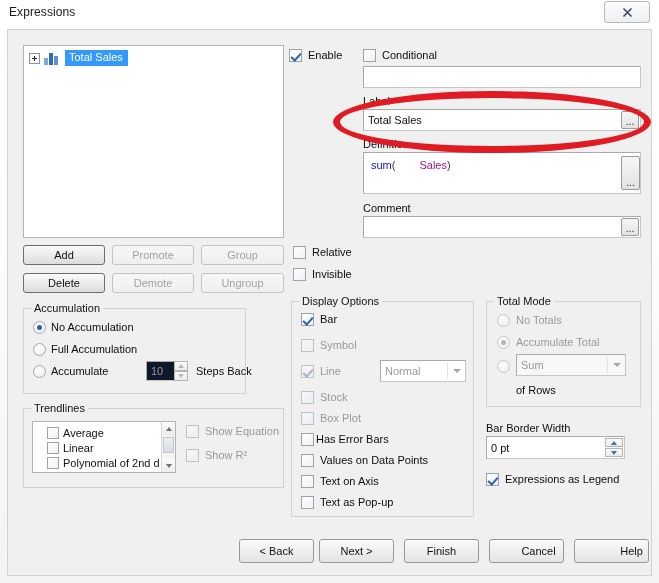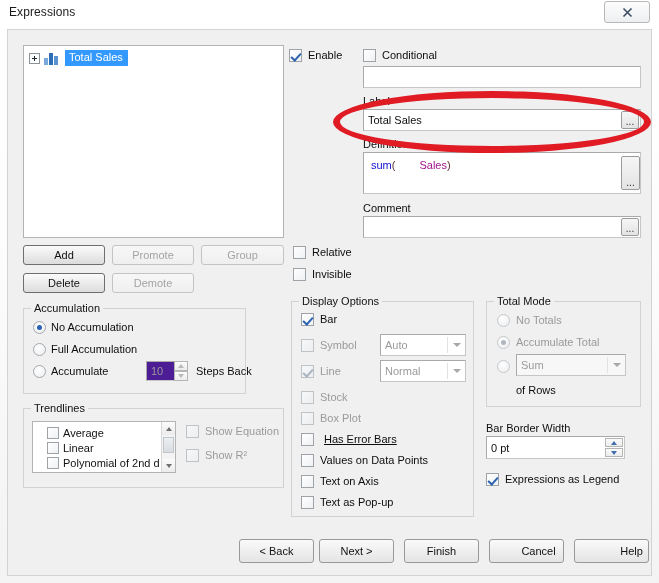--- a/index.html
+++ b/index.html
@@ -210,34 +210,35 @@
           </span>
         <span id="tree-label">Total Sales</span>
       </div>
     </div>
 
     <div class="btn strong" style="left:15px;  top:215px; width:82px; height:20px;">Add</div>
     <div class="btn dis" style="left:104px; top:215px; width:82px; height:20px;">Promote</div>
     <div class="btn dis" style="left:193px; top:215px; width:83px; height:20px;">Group</div>
     <div class="btn strong" style="left:15px;  top:243px; width:82px; height:20px;">Delete</div>
     <div class="btn dis" style="left:104px; top:243px; width:82px; height:20px;">Demote</div>
+    <div class="btn dis" style="left:193px; top:243px; width:83px; height:20px;">Ungroup</div>
 
     <div class="group-box" style="left:15px; top:278px; width:223px; height:86px;">
       <span class="group-title">Accumulation</span>
 
       <span class="rb on" style="left:9px;  top:12px;"></span>
       <span class="lbl" style="left:27px; top:12px;">No Accumulation</span>
 
       <span class="rb" style="left:9px;  top:34px;"></span>
       <span class="lbl" style="left:27px; top:34px;">Full Accumulation</span>
 
       <span class="rb" style="left:9px;  top:56px;"></span>
       <span class="lbl" style="left:27px; top:56px;">Accumulate</span>
 
-      <div class="field" style="left:122px; top:52px; width:42px; height:20px; background:#4c1d95;">
+      <div class="field" style="left:122px; top:52px; width:42px; height:20px; background:#0f172a;">
         <span class="val" style="color:#9a9a9a;">10</span>
       </div>
       <span class="spin-up dis" style="left:150px; top:52px; width:14px; height:10px;"></span>
       <span class="spin-dn dis" style="left:150px; top:62px; width:14px; height:10px;"></span>
 
       <span class="lbl" style="left:172px; top:56px;">Steps Back</span>
     </div>
 
     <div class="group-box" style="left:15px; top:378px; width:261px; height:80px;">
       <span class="group-title">Trendlines</span>
@@ -308,42 +309,37 @@
     <span class="lbl" style="left:304px; top:238px;">Invisible</span>
 
     <div class="group-box" style="left:283px; top:271px; width:183px; height:216px;">
       <span class="group-title">Display Options</span>
 
       <span class="cb on" style="left:9px;  top:11px;"></span>
       <span class="lbl" style="left:28px; top:11px;">Bar</span>
 
       <span class="cb dis" style="left:9px;  top:37px;"></span>
       <span class="lbl dis" style="left:28px; top:37px;">Symbol</span>
-      <div class="dd" style="left:88px; top:32px; width:86px; height:22px;">
-        <span class="dv">Auto</span>
-        <span class="sep"></span>
-        <span class="arrow"></span>
-      </div>
 
       <span class="cb on dis" style="left:9px;  top:63px;"></span>
       <span class="lbl dis" style="left:28px; top:63px;">Line</span>
       <div class="dd" style="left:88px; top:58px; width:86px; height:22px;">
         <span class="dv">Normal</span>
         <span class="sep"></span>
         <span class="arrow"></span>
       </div>
 
       <span class="cb dis" style="left:9px;  top:89px;"></span>
       <span class="lbl dis" style="left:28px; top:89px;">Stock</span>
 
       <span class="cb dis" style="left:9px;  top:110px;"></span>
       <span class="lbl dis" style="left:28px; top:110px;">Box Plot</span>
 
       <span class="cb" style="left:9px;  top:131px;"></span>
-      <span class="lbl" style="left:32px; top:131px;text-decoration:underline;">Has Error Bars</span>
+      <span class="lbl" style="left:24px; top:131px;">Has Error Bars</span>
 
       <span class="cb" style="left:9px;  top:152px;"></span>
       <span class="lbl" style="left:28px; top:152px;">Values on Data Points</span>
 
       <span class="cb" style="left:9px;  top:173px;"></span>
       <span class="lbl" style="left:28px; top:173px;">Text on Axis</span>
 
       <span class="cb" style="left:9px;  top:194px;"></span>
       <span class="lbl" style="left:28px; top:194px;">Text as Pop-up</span>
     </div>

